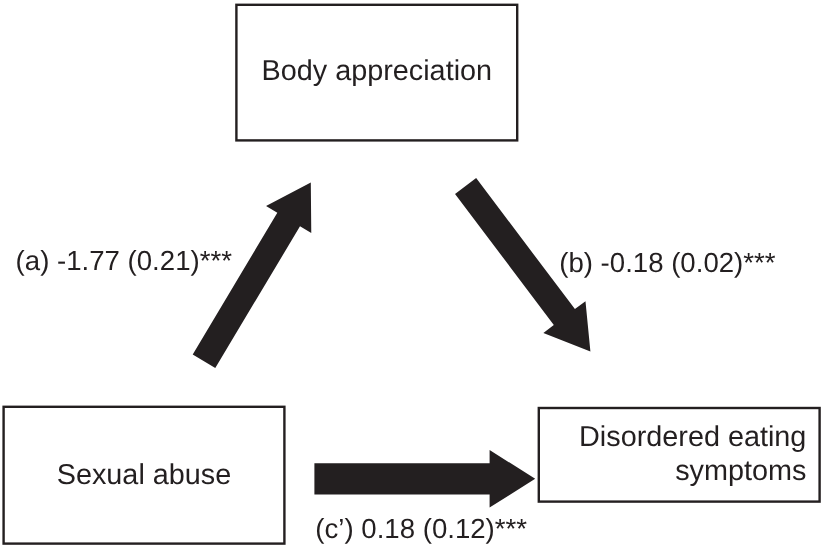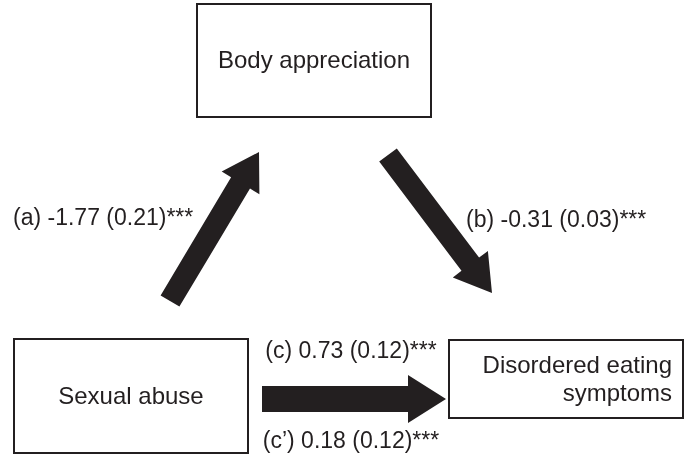--- a/index.html
+++ b/index.html
@@ -34,21 +34,20 @@
     left: 196px;
     top: 3px;
     width: 236px;
     height: 115px;
   }
   .node-left {
     left: 2px;
     top: 338px;
     width: 236px;
     height: 116px;
-    margin-left: 11px;
   }
   .node-right {
     left: 448px;
     top: 339px;
     width: 236px;
     height: 80px;
   }
   .path-label {
     position: absolute;
     font-size: 23px;
@@ -89,19 +88,18 @@
   <div class="node node-left">
     <span>Sexual abuse</span>
   </div>
 
   <div class="node node-right">
     <span>Disordered eating symptoms</span>
   </div>
 
   <div class="path-label label-a">(a) -1.77 (0.21)***</div>
 
-  <div class="path-label label-b">(b) -0.31 (0.03)***</div>
+  <div class="path-label label-b">(b) -0.18 (0.02)***</div>
 
-  <div class="path-label label-c">(c) 0.73 (0.12)***</div>
 
   <div class="path-label label-c2">(c’) 0.18 (0.12)***</div>
 
 </div>
 
 </body></html>

